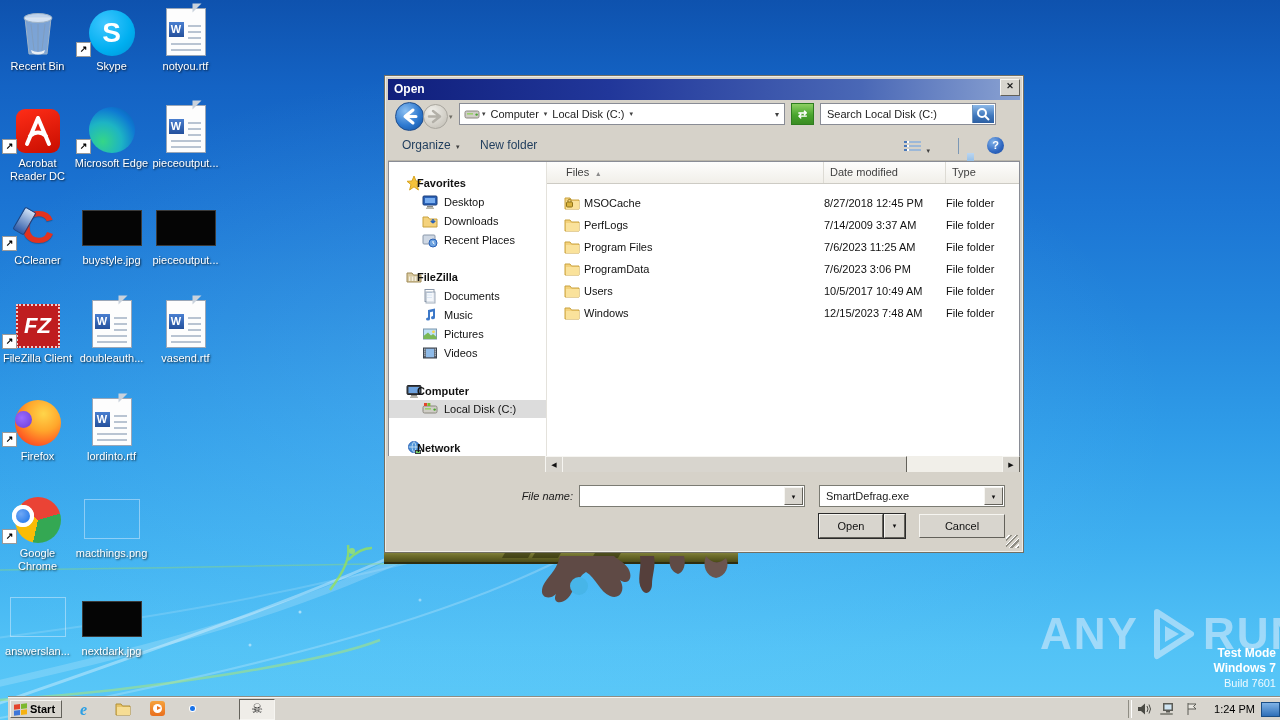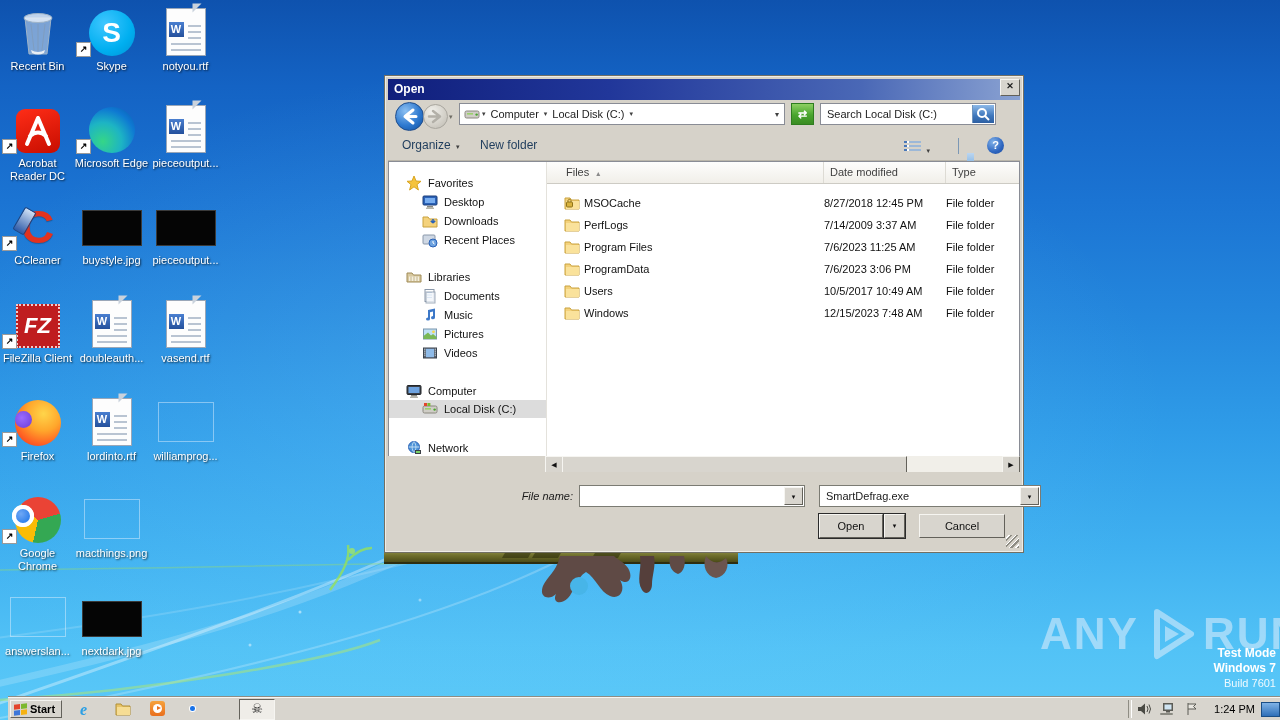--- a/index.html
+++ b/index.html
@@ -86,21 +86,21 @@
     color:#fff;font-size:11px;font-weight:bold;text-align:center;line-height:17px;}
   .paneicon{width:18px;height:15px;background:#fff;border:1px solid #7c98b5;box-sizing:border-box;}
   .paneicon i{display:block;margin-left:9px;width:7px;height:13px;background:linear-gradient(#bcd6f0,#7fb2e2);}
   .viewicon{width:17px;height:14px;display:inline-block;}
   .viewicon b{display:block;height:2px;margin:2px 0;background:linear-gradient(90deg,#4a78b8 0 3px,#fff 3px 5px,#9cb8d8 5px 100%);}
   .content{position:absolute;left:3px;top:85px;right:3px;bottom:96px;background:#fff;border:1px solid #898c95;border-bottom:none;}
   
   .side{position:absolute;left:0;top:0;width:157px;bottom:0;background:#fff;overflow:hidden;}
   .srow{position:absolute;left:0;right:0;height:18px;font-size:11px;color:#121212;line-height:18px;}
   .srow .ic{position:absolute;top:1px;width:16px;height:16px;}
-  .srow.group .ic{left:17px;} .srow.group .tx{position:absolute;left:39px;}
+  .srow.group .ic{left:17px;} .srow.group .tx{position:absolute;left:28px;font-weight:bold;}
   .srow.child .ic{left:33px;} .srow.child .tx{position:absolute;left:55px;}
   .srow.sel{background:#dcdcdc;}
   
   .fpane{position:absolute;left:157px;right:0;top:0;bottom:0;background:#fff;border-left:1px solid #e4e2dc;}
   .fhdr{position:absolute;left:0;right:0;top:0;height:21px;background:linear-gradient(#fdfdfc,#f1efe9);
     border-bottom:1px solid #cdcbc4;font-size:11px;color:#3f3f3f;}
   .fhdr .hc{position:absolute;top:0;height:21px;line-height:21px;border-right:1px solid #dddbd4;box-sizing:border-box;}
   .sort{font-size:8px;color:#8a8a8a;margin-left:4px;}
   .frow{position:absolute;left:0;right:0;height:22px;font-size:11px;color:#111;line-height:22px;}
   .frow .nm{position:absolute;left:37px;}
@@ -302,26 +302,20 @@
       <span class="w">W</span>
       <i class="ln" style="top:16px;width:13px"></i>
           <i class="ln" style="top:22px;width:13px"></i>
       <i class="ln" style="top:28px;width:13px"></i>
           <i class="ln" style="top:34px;width:30px;left:4px"></i>
       <i class="ln" style="top:40px;width:30px;left:4px"></i>
         </span>
       </div>
     <div class="lbl">lordinto.rtf</div>
   </div>
-  <div class="dicon" style="left:148px;top:396px">
-    <div class="art">
-        <span class="ph"></span>
-      </div>
-    <div class="lbl">williamprog...</div>
-  </div>
 
   <div class="dicon" style="left:0;top:493px">
     <div class="art">
         <span class="circle46 chrome">
           <span class="dot"></span>
         </span>
       <span class="badge">↗</span>
       </div>
     <div class="lbl">Google Chrome</div>
   </div>
@@ -473,21 +467,21 @@
             </svg>
           <span class="tx">Recent Places</span>
         </div>
 
         <div class="srow group" style="top:106px">
           <svg class="ic" viewBox="0 0 16 16">
               <path d="M1 4 h5 l1.5 2 H15 v7 H1 Z" fill="#d8c9a0" stroke="#a08b56"></path>
               <rect x="3" y="7.5" width="10" height="4.5" fill="#f4eedd"></rect>
               <path d="M5 7.5 v4.5 M8 7.5 v4.5 M11 7.5 v4.5" stroke="#c4b68c"></path>
             </svg>
-          <span class="tx">Libraries</span>
+          <span class="tx">FileZilla</span>
         </div>
         <div class="srow child" style="top:125px">
           <svg class="ic" viewBox="0 0 16 16">
               <rect x="3" y="1.5" width="9" height="12" fill="#fff" stroke="#8a98aa"></rect>
               <path d="M5 4.5 h5 M5 7 h5 M5 9.5 h5" stroke="#7fa8d8"></path>
               <rect x="6" y="4" width="9" height="11" fill="#f2f6fb" stroke="#8a98aa" opacity=".8" transform="translate(-2,0)"></rect>
             </svg>
           <span class="tx">Documents</span>
         </div>
         <div class="srow child" style="top:144px">
@@ -631,21 +625,21 @@
         <span>▶</span></span>
     </div>
 
     <div class="footer">
       <span class="fnlabel">File name:</span>
       <span class="combo" style="left:191px;top:13px;width:226px">
         <input value="" style="">
         <span class="dd btn3d">
           <span>▾</span></span>
       </span>
-      <span class="combo" style="left:431px;top:13px;width:222px">
+      <span class="combo" style="left:431px;top:13px;width:186px">
         <span class="val">SmartDefrag.exe</span>
         <span class="dd btn3d">
           <span>▾</span></span>
       </span>
       <span class="pushbtn btn3d" style="left:431px;top:42px;width:64px;box-shadow:0 0 0 1px #2b2b2b">
         <span>Open</span>
       </span>
       <span class="pushbtn btn3d" style="left:496px;top:42px;width:21px;box-shadow:0 0 0 1px #2b2b2b;font-size:7px">
         <span>▾</span>
       </span>

